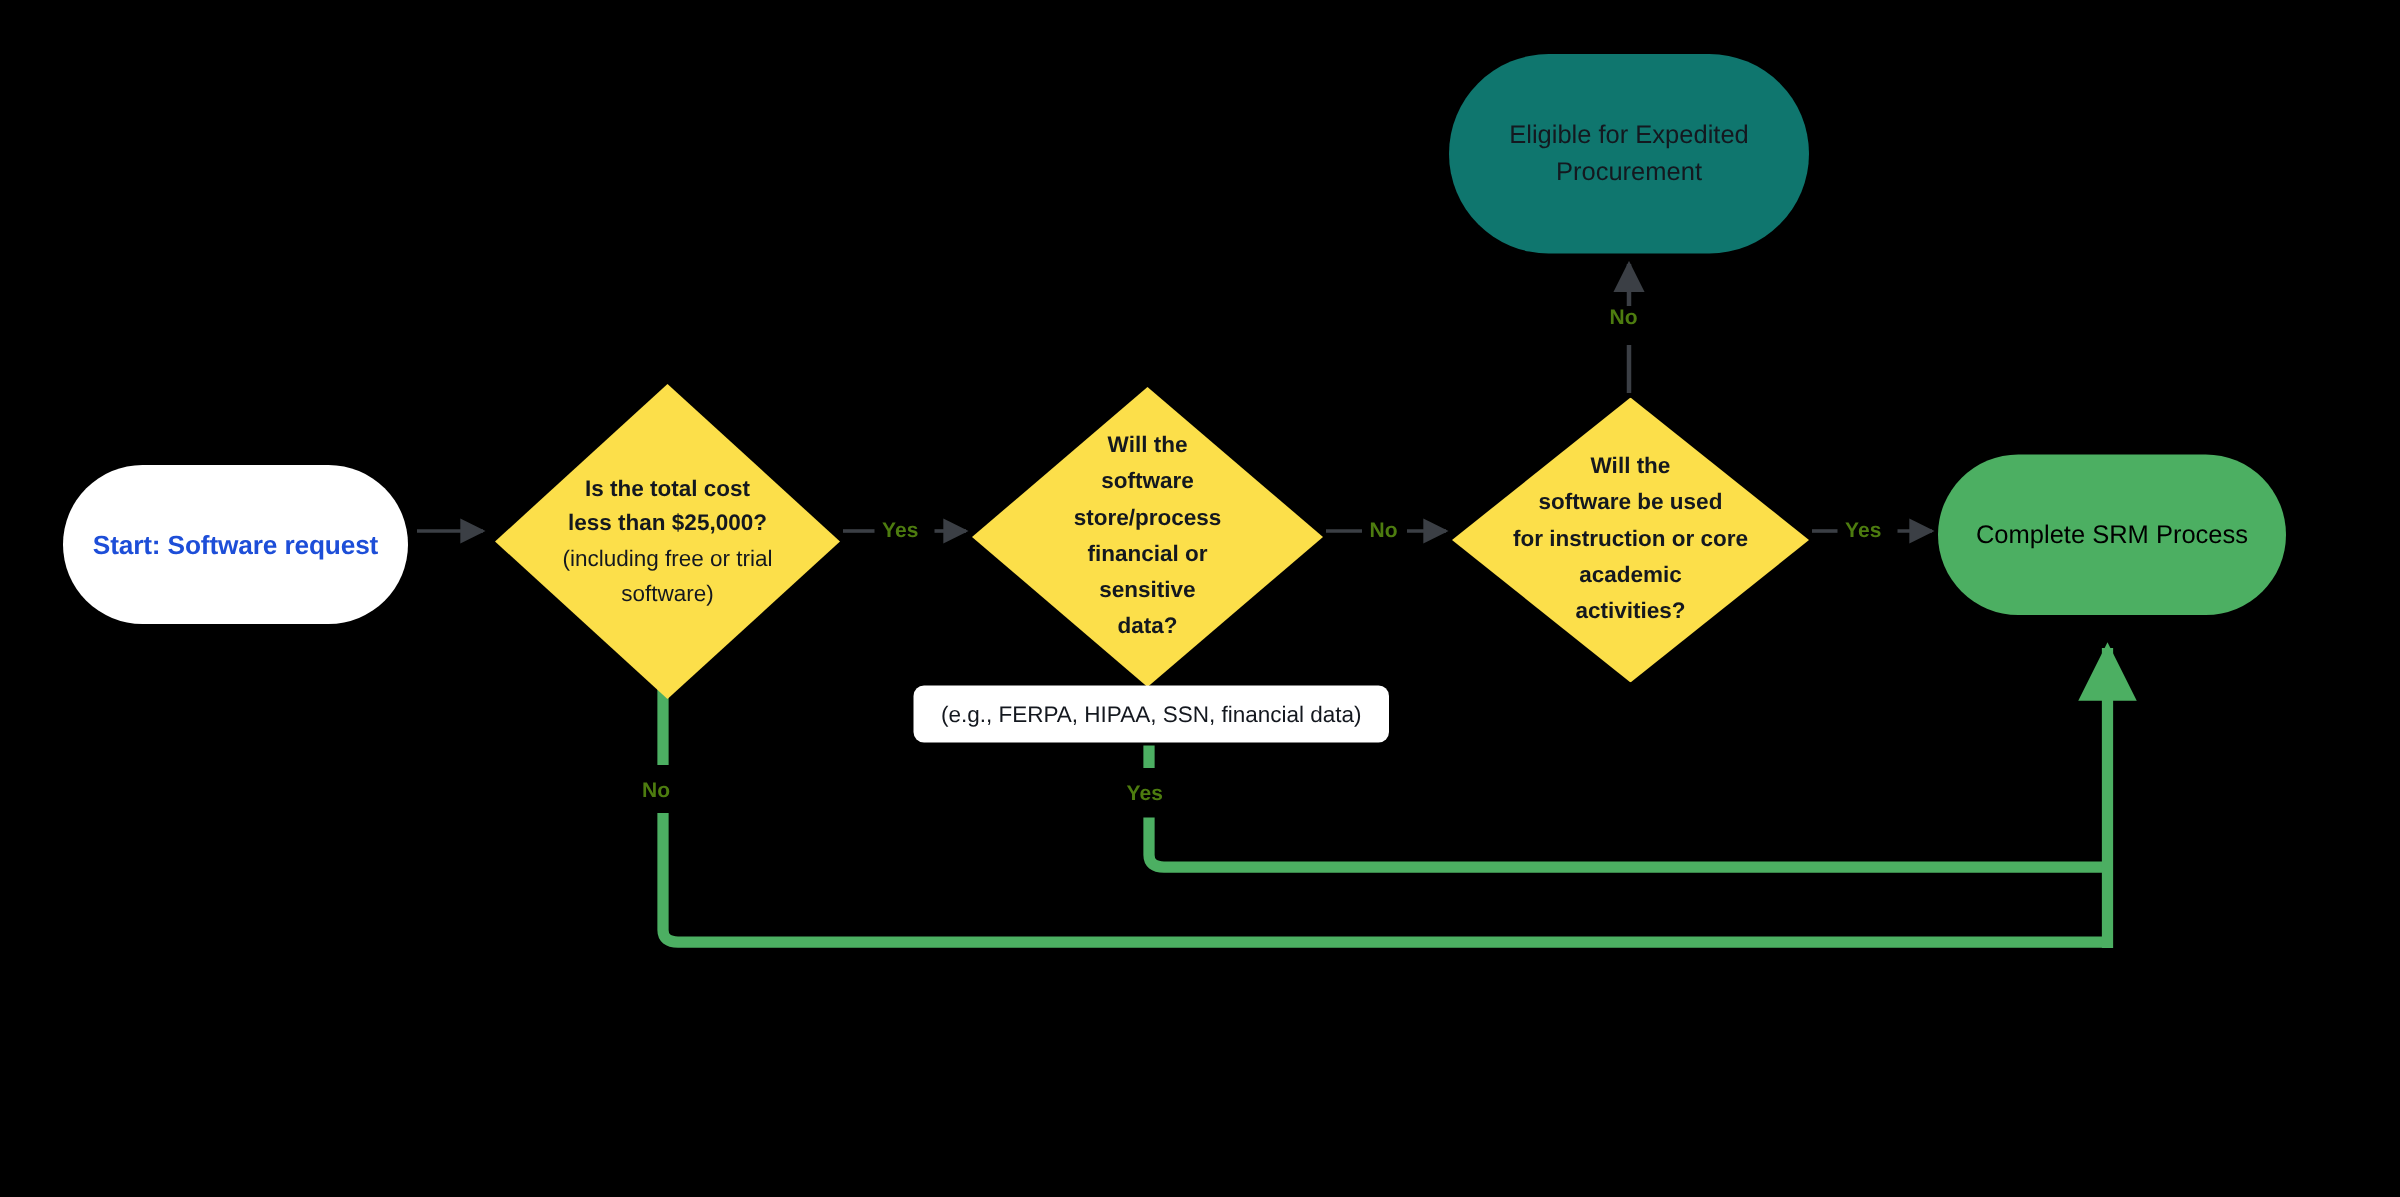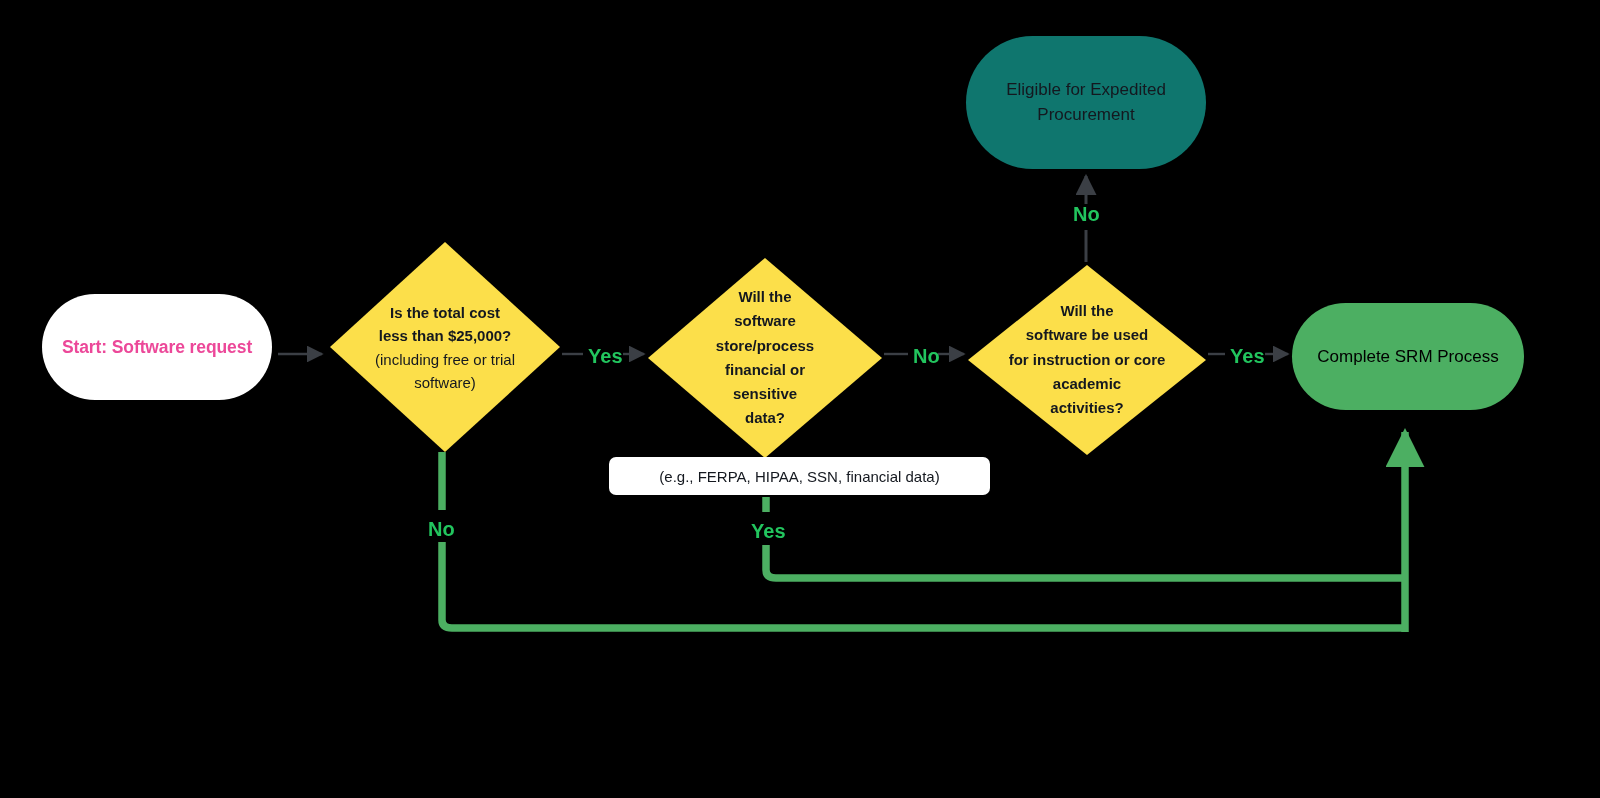--- a/index.html
+++ b/index.html
@@ -36,25 +36,25 @@
     justify-content: center;
     text-align: center;
   }
 
   
   .stadium {
     border-radius: 999px;
   }
   .node-start {
     left: 42px;
-    top: 294px;
+    top: 310px;
     width: 230px;
     height: 106px;
     background: #ffffff;
-    color: #ec4899;
+    color: #1d4ed8;
     font-size: 17.5px;
     font-weight: 700;
     letter-spacing: -0.1px;
   }
   .node-eligible {
     left: 966px;
     top: 36px;
     width: 240px;
     height: 133px;
     background: #0f766e;
@@ -98,47 +98,47 @@
     text-align: center;
     color: #14181f;
     font-size: 15px;
     line-height: 1.62;
     font-weight: 700;
   }
   .diamond-text .sub {
     font-weight: 400;
   }
 
-  .node-d1 { left: 330px; top: 242px; width: 230px; height: 210px; }
+  .node-d1 { left: 330px; top: 256px; width: 230px; height: 210px; }
   .node-d2 { left: 648px; top: 258px; width: 234px; height: 200px; }
   .node-d3 { left: 968px; top: 265px; width: 238px; height: 190px; }
 
   .node-d1 .diamond-text { width: 86%; font-size: 15px; line-height: 1.55; }
   .node-d2 .diamond-text { width: 62%; font-size: 15px; line-height: 1.62; }
   .node-d3 .diamond-text { width: 78%; font-size: 15px; line-height: 1.62; }
 
   
   .node-note {
     left: 609px;
     top: 457px;
-    width: 381px;
+    width: 317px;
     height: 38px;
     background: #ffffff;
     color: #14181f;
     font-size: 15px;
     font-weight: 400;
     border-radius: 7px;
     padding: 0 10px;
   }
 
   
   .edge-label {
     position: absolute;
-    color: #22c55e;
-    font-size: 20px;
+    color: #4d7c0f;
+    font-size: 14px;
     font-weight: 700;
     white-space: nowrap;
     letter-spacing: 0.1px;
   }
   .lbl-yes1 { left: 588px; top: 345px; }
   .lbl-no2  { left: 913px; top: 345px; }
   .lbl-yes3 { left: 1230px; top: 345px; }
   .lbl-no3  { left: 1073px; top: 203px; }
   .lbl-no1  { left: 428px; top: 518px; }
   .lbl-yes2 { left: 751px; top: 520px; }

